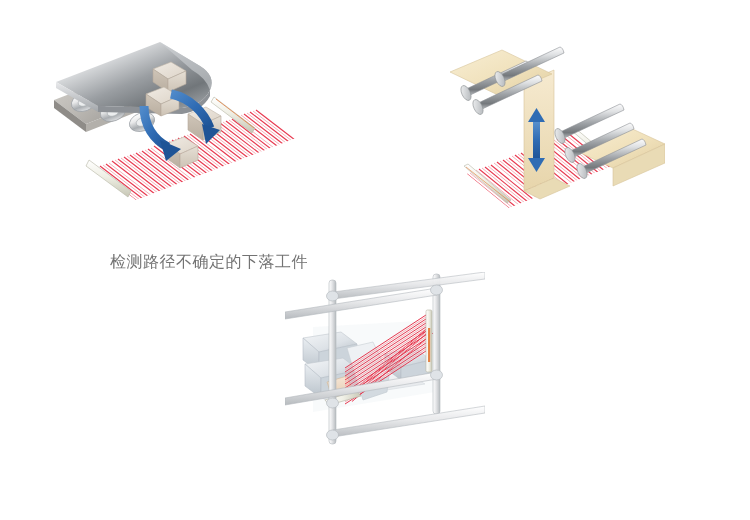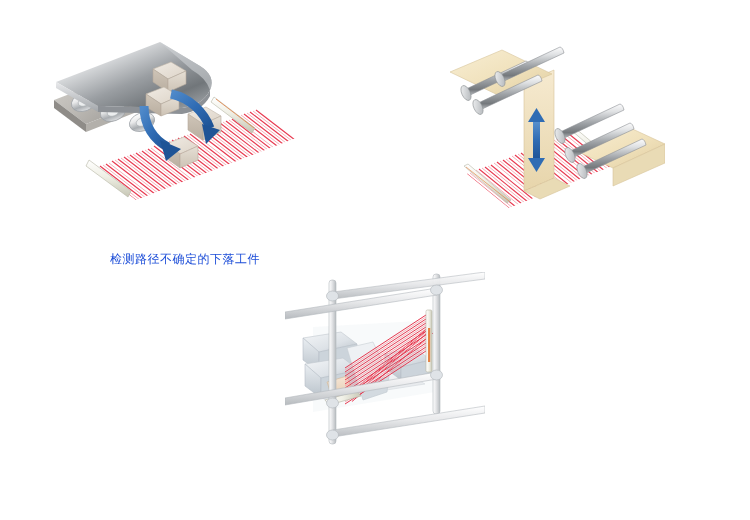--- a/index.html
+++ b/index.html
@@ -29,23 +29,23 @@
 
   .panel-art {
     position: absolute;
     left: 0;
     top: 0;
   }
 
   .caption {
     position: absolute;
     font-family: "DejaVu Sans", "Liberation Sans", sans-serif;
-    font-size: 12px;
+    font-size: 16px;
     line-height: 1.25;
-    color: #1d4ed8;
+    color: #737373;
     white-space: nowrap;
     letter-spacing: 0.5px;
   }
 
   
   #panel-falling  { left: 40px;  top: 18px;  width: 300px; height: 215px; }
   #panel-roll     { left: 440px; top: 28px;  width: 225px; height: 200px; }
   #panel-picking  { left: 285px; top: 272px; width: 200px; height: 180px; }
 
   #caption-falling { left: 70px;  top: 234px; }

